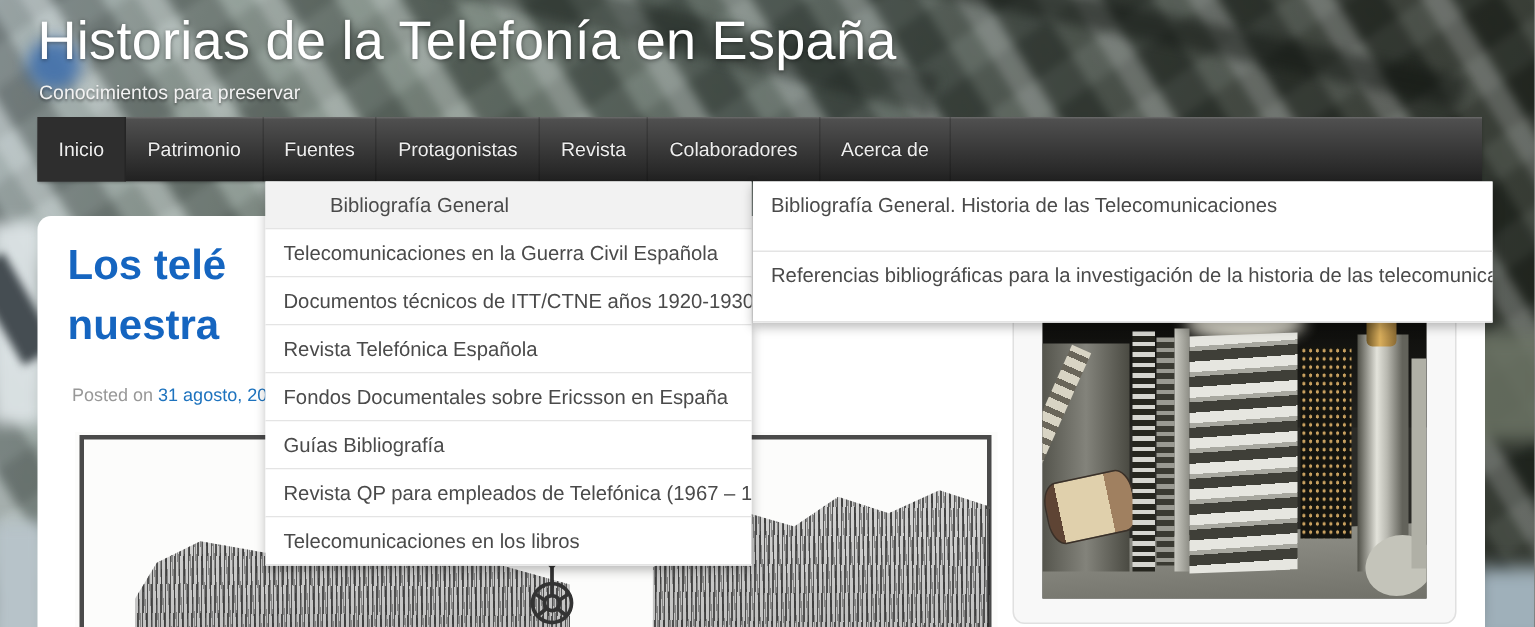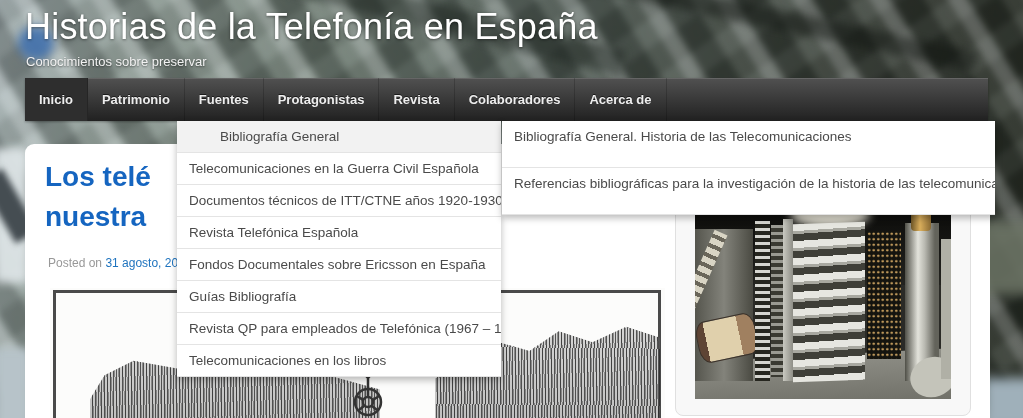--- a/index.html
+++ b/index.html
@@ -28,21 +28,21 @@
       font-size:36px;font-weight:400;color:#ffffff;letter-spacing:.2px;
       text-shadow:0 1px 3px rgba(0,0,0,.45);cursor:pointer;}
   .site-tagline{position:absolute;left:26px;top:54px;z-index:5;
       font-size:13px;color:#f2f2f2;text-shadow:0 1px 2px rgba(0,0,0,.5);}
 
   
   .navbar{position:absolute;left:25px;top:78px;width:963px;height:43px;z-index:20;
       background:linear-gradient(#515151,#212121);
       box-shadow:inset 0 1px 0 rgba(255,255,255,.12),0 1px 2px rgba(0,0,0,.3);
       display:flex;align-items:stretch;}
-  .nav-item{padding:0 14px;line-height:43px;font-size:13px;font-weight:bold;color:#eeeeee;
+  .nav-item{padding:0 14px;line-height:43px;font-size:13px;font-weight:normal;color:#eeeeee;
       text-shadow:0 -1px 0 rgba(0,0,0,.55);cursor:pointer;white-space:nowrap;
       border-right:1px solid rgba(0,0,0,.18);}
   .nav-item.current{background:#2e2e2e;}
 
   
   .dropdown{position:absolute;left:177px;top:121px;width:324px;z-index:50;
       background:#ffffff;box-shadow:0 3px 7px rgba(0,0,0,.28);}
   .dd-item{box-sizing:border-box;height:32px;line-height:31px;padding:0 12px;
       font-size:13.5px;color:#4a4a4a;background:#fff;border-bottom:1px solid #e4e4e4;
       white-space:nowrap;overflow:hidden;cursor:pointer;}
@@ -113,21 +113,21 @@
   <div class="bg-shape sh-beam1"></div>
   <div class="bg-shape sh-beam2"></div>
   <div class="bg-shape sh-left-light"></div>
   <div class="bg-shape sh-left-dark"></div>
   <div class="bg-shape sh-left-pale"></div>
   <div class="bg-shape sh-right-streak"></div>
   <div class="bg-shape sh-right-pale"></div>
 </div>
 
 <h1 class="site-title">Historias de la Telefonía en España</h1>
-<div class="site-tagline">Conocimientos sobre preservar</div>
+<div class="site-tagline">Conocimientos para preservar</div>
 
 <nav class="navbar">
   <div class="nav-item current">Inicio</div>
   <div class="nav-item">Patrimonio</div>
   <div class="nav-item">Fuentes</div>
   <div class="nav-item">Protagonistas</div>
   <div class="nav-item">Revista</div>
   <div class="nav-item">Colaboradores</div>
   <div class="nav-item">Acerca de</div>
 </nav>

